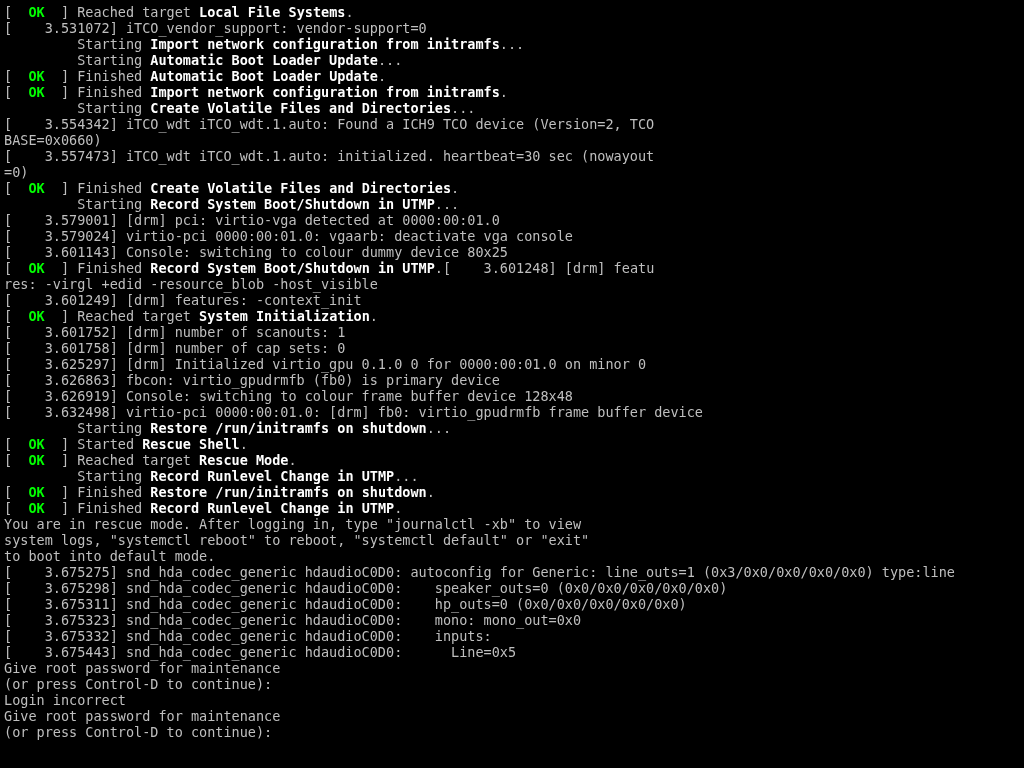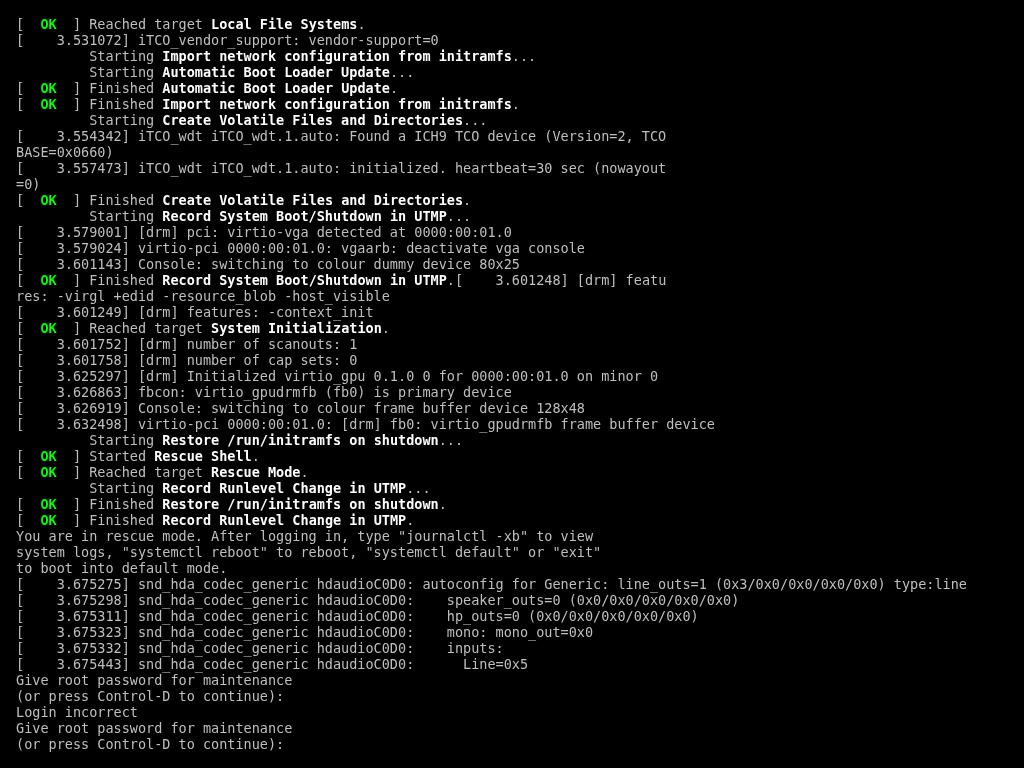--- a/index.html
+++ b/index.html
@@ -10,21 +10,21 @@
     background: #000;
     overflow: hidden;
   }
   #console {
     font-family: "DejaVu Sans Mono", "Liberation Mono", "Consolas", monospace;
     font-size: 13.5px;
     line-height: 16px;
     letter-spacing: 0px;
     color: #bfbfbf;
     white-space: pre;
-    padding: 16px;
+    padding: 4px;
   }
   .line { display: block; }
   .seg { }
   .ok     { color: #00ff00; font-weight: bold; }   
   .white  { color: #ffffff; font-weight: bold; }   
   .gray   { color: #bfbfbf; }                      
 </style>
 </head>
 <body>
 

